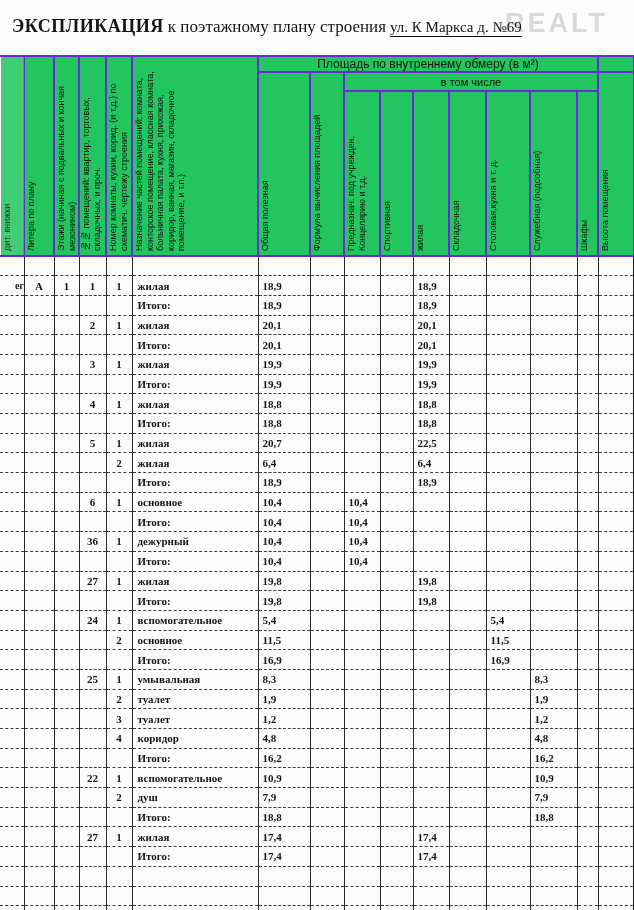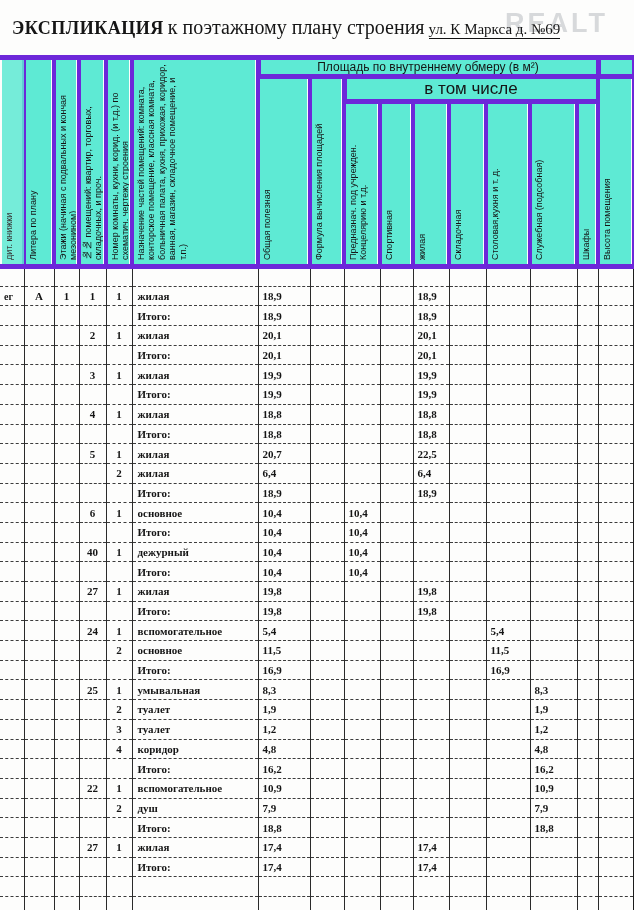--- a/index.html
+++ b/index.html
@@ -3,55 +3,55 @@
 <meta charset="utf-8">
 <style>
   html,body{margin:0;padding:0;}
   body{
     width:634px;height:910px;overflow:hidden;position:relative;
     background:#fdfdfc;font-family:"Liberation Serif",serif;color:#151515;
   }
   
   .title-bar{position:absolute;top:16px;left:12px;z-index:2;white-space:nowrap;}
   .title-word{font-weight:bold;font-size:18px;letter-spacing:.5px;text-align:center;}
-  .title-rest{font-size:20px;}
+  .title-rest{font-size:17px;}
   .title-address{font-size:15px;border-bottom:1.5px solid #111;padding-bottom:1px;}
   .watermark{
     position:absolute;top:8px;left:505px;z-index:1;
     font-family:"Liberation Sans",sans-serif;font-weight:bold;
     font-size:27px;letter-spacing:3px;color:rgba(140,146,152,.33);
   }
   
   table{
     position:absolute;top:55px;left:0;border-collapse:collapse;table-layout:fixed;
     width:634px;border:2px solid #1c1c1c;border-left:none;
   }
   th,td{box-sizing:border-box;overflow:hidden;}
   thead th{
-    border:5px solid #6d28d9;background:#5eead4;
+    border:2px solid #6d28d9;background:#22c55e;
     font-family:"Liberation Sans",sans-serif;font-weight:normal;font-size:9px;
   }
   .hA th{height:14px;}
   .hB th{height:19px;}
   .hC th{height:165px;}
   .hspan{font-size:12px;text-align:center;vertical-align:middle;padding:0;}
-  .hsub{font-size:17px;}
+  .hsub{font-size:11px;}
   .vh{
     writing-mode:vertical-rl;transform:rotate(180deg);
     text-align:left;line-height:1.18;padding:4px 1px 3px 1px;vertical-align:top;
   }
   .c0h{border-left:none !important;opacity:.85;}
   tbody td{
     border-left:1px solid #2a2a2a;border-right:1px solid #2a2a2a;
     border-top:1px dashed #3c3c3c;border-bottom:1px dashed #3c3c3c;
     height:19.7px;font-weight:bold;font-size:11px;white-space:nowrap;
     padding:0;vertical-align:middle;
   }
   tbody tr:first-child td{border-top:2.5px solid #161616;}
-  tbody td.c0{border-left:none;padding-left:4px;font-size:10px;}
+  tbody td.c0{border-left:none;padding-left:15px;font-size:10px;}
   tbody td.c1,tbody td.c2,tbody td.c3,tbody td.c4{text-align:center;}
   tbody td.c5{padding-left:5px;text-align:left;}
   tbody td.c6,tbody td.c7,tbody td.c8,tbody td.c9,tbody td.c10,
   tbody td.c11,tbody td.c12,tbody td.c13,tbody td.c14,tbody td.c15{
     padding-left:4px;text-align:left;
   }
 </style>
 </head>
 <body>
 
@@ -359,21 +359,21 @@
         <td class="c11"></td>
         <td class="c12"></td>
         <td class="c13"></td>
         <td class="c14"></td>
         <td class="c15"></td>
       </tr>
       <tr>
         <td class="c0"></td>
         <td class="c1"></td>
         <td class="c2"></td>
-        <td class="c3">40</td>
+        <td class="c3">36</td>
         <td class="c4">1</td>
         <td class="c5">дежурный</td>
         <td class="c6">10,4</td>
         <td class="c7"></td>
         <td class="c8">10,4</td>
         <td class="c9"></td>
         <td class="c10"></td>
         <td class="c11"></td>
         <td class="c12"></td>
         <td class="c13"></td>

